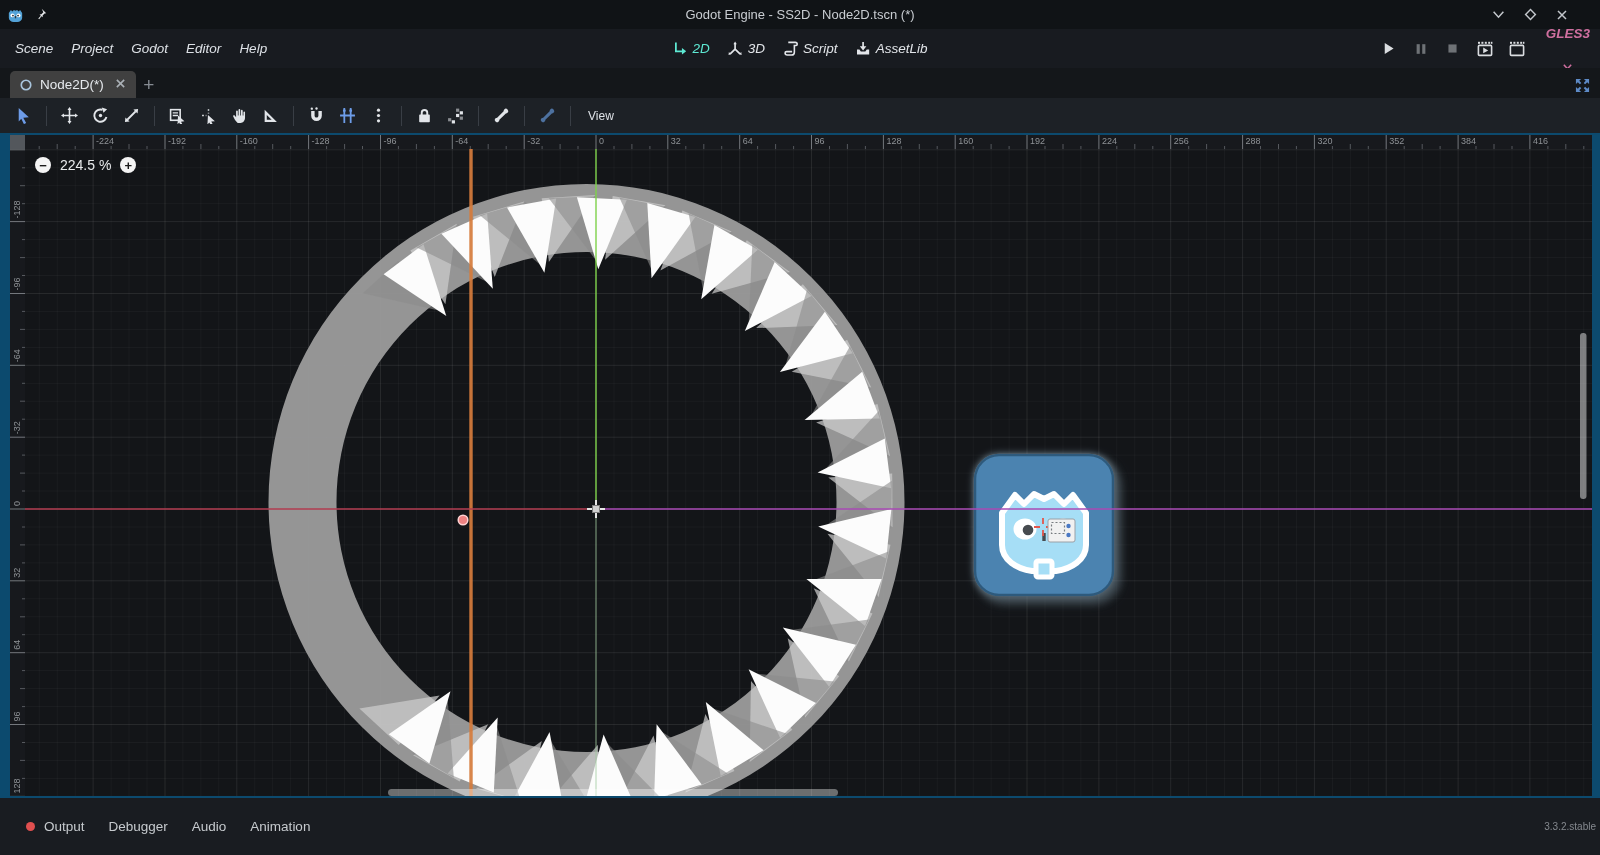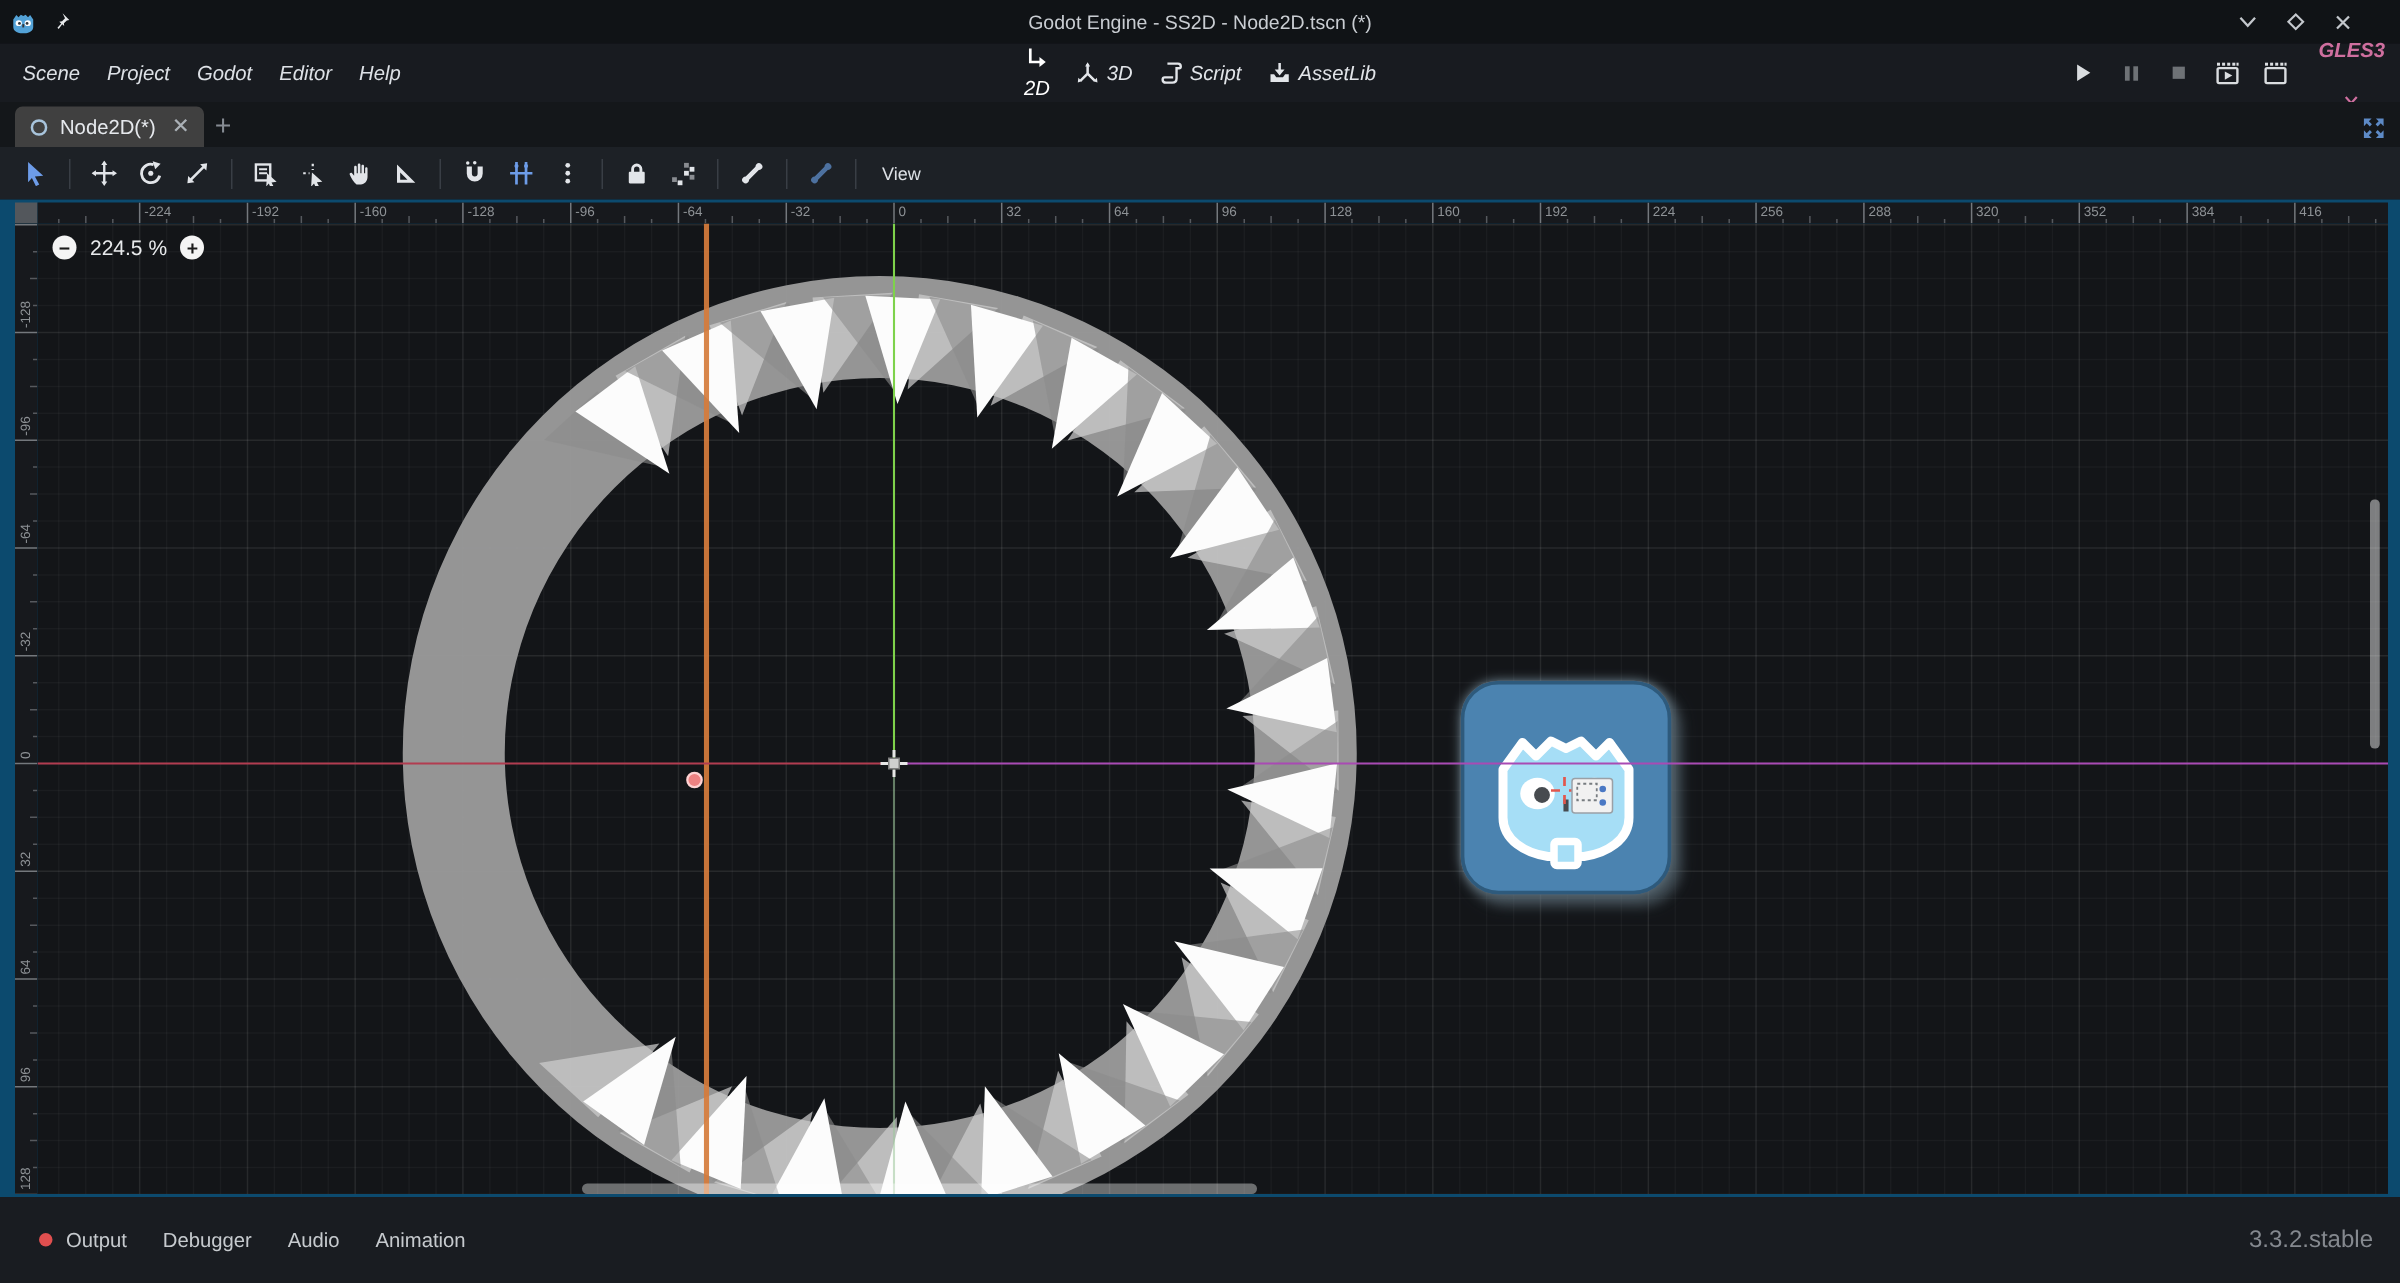--- a/index.html
+++ b/index.html
@@ -13,21 +13,21 @@
   .tb-title{position:absolute;left:0;right:0;text-align:center;font-size:13px;color:#c9cdd2;}
   .tb-controls{position:absolute;right:30px;top:0;height:29px;display:flex;align-items:center;gap:16px;color:#c3c7cc;}
   .tb-btn{width:16px;height:16px;display:flex;align-items:center;justify-content:center;cursor:default;}
 
   
   .menubar{position:relative;height:39px;background:#181b20;display:flex;align-items:center;font-style:italic;}
   .mb-left{display:flex;align-items:center;padding-left:6px;}
   .menu-item{font-size:13.5px;color:#dde1e6;padding:6px 9px;border-radius:3px;}
   .mb-center{position:absolute;left:50%;transform:translateX(-50%);display:flex;align-items:center;gap:4px;}
   .mode{display:flex;align-items:center;gap:5px;font-size:13.5px;color:#e2e5e9;padding:5px 7px;border-radius:3px;}
-  .mode.active{color:#ffffff;flex-direction:column;}
+  .mode.active{color:#5eead4;}
   .mode .micon{display:flex;}
   .mb-right{position:absolute;right:10px;display:flex;align-items:center;gap:10px;}
   .pb-btn{width:22px;height:22px;display:flex;align-items:center;justify-content:center;}
   .renderer{display:flex;align-items:center;gap:20px;font-size:13.5px;font-weight:bold;color:#cf6f9f;margin-left:8px;flex-direction:column;}
 
   
   .tabbar{position:relative;height:30px;background:#14171a;display:flex;align-items:flex-end;}
   .scene-tab{display:flex;align-items:center;gap:7px;height:27px;margin-left:10px;padding:0 10px 0 9px;
     background:#404040;border-radius:5px 5px 0 0;font-size:13.5px;color:#e6e9ed;}
   .tab-close{color:#aab0b6;font-size:13px;margin-left:4px;}
@@ -52,21 +52,21 @@
   .zoom-widget{position:absolute;left:35px;top:24px;display:flex;align-items:center;gap:9px;z-index:5;}
   .zoom-btn{width:16px;height:16px;border-radius:50%;background:#f4f4f4;color:#1a1a1a;font-size:13px;
     font-weight:bold;display:flex;align-items:center;justify-content:center;line-height:1;}
   .zoom-label{font-size:14px;color:#e8eaec;}
 
   
   .bottombar{position:relative;height:57px;background:#191c21;display:flex;align-items:center;}
   .bb-left{display:flex;align-items:center;gap:4px;padding-left:26px;}
   .bb-dot{width:9px;height:9px;border-radius:50%;background:#e04f4f;margin-right:3px;}
   .bb-tab{font-size:13.5px;color:#c6cace;padding:5px 10px;border-radius:3px;}
-  .bb-version{position:absolute;right:18px;font-size:16px;color:#85898f;}
+  .bb-version{position:absolute;right:4px;font-size:10px;color:#85898f;}
 </style>
 </head>
 <body>
 
 <div id="app">
 
   <div class="titlebar">
     <div class="tb-left">
       <span style="display:flex">
         <svg width="19" height="19" viewBox="0 0 120 120">

